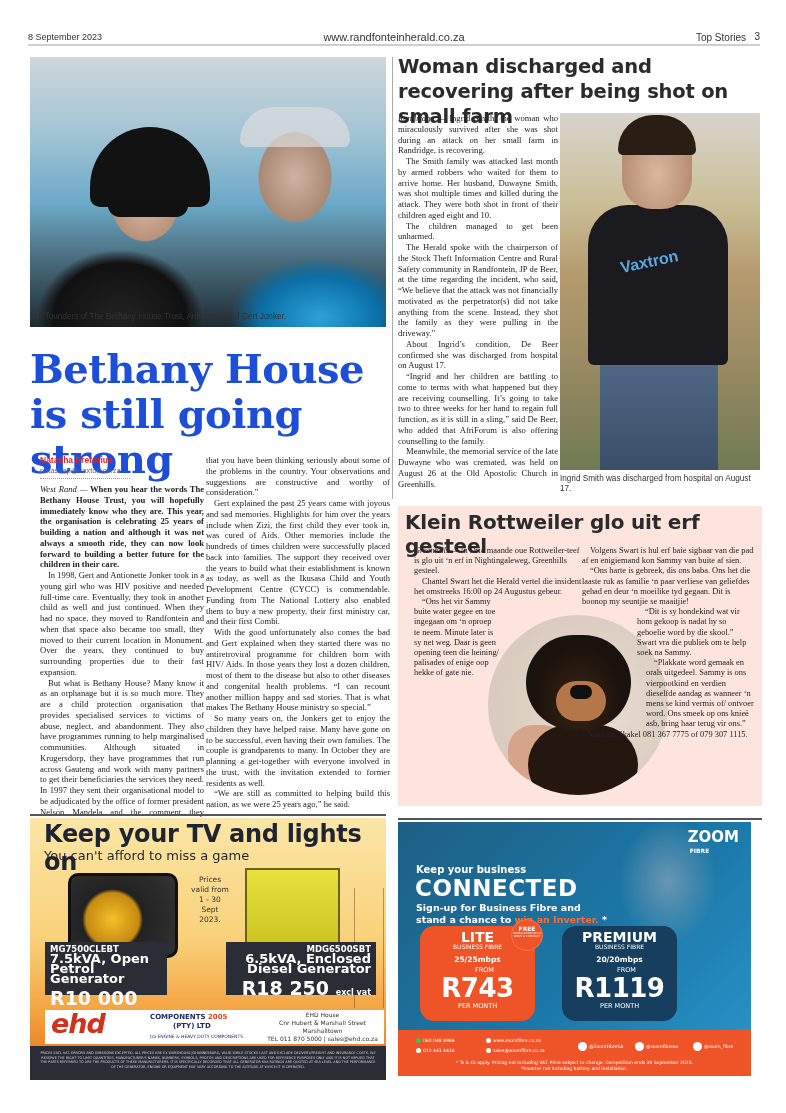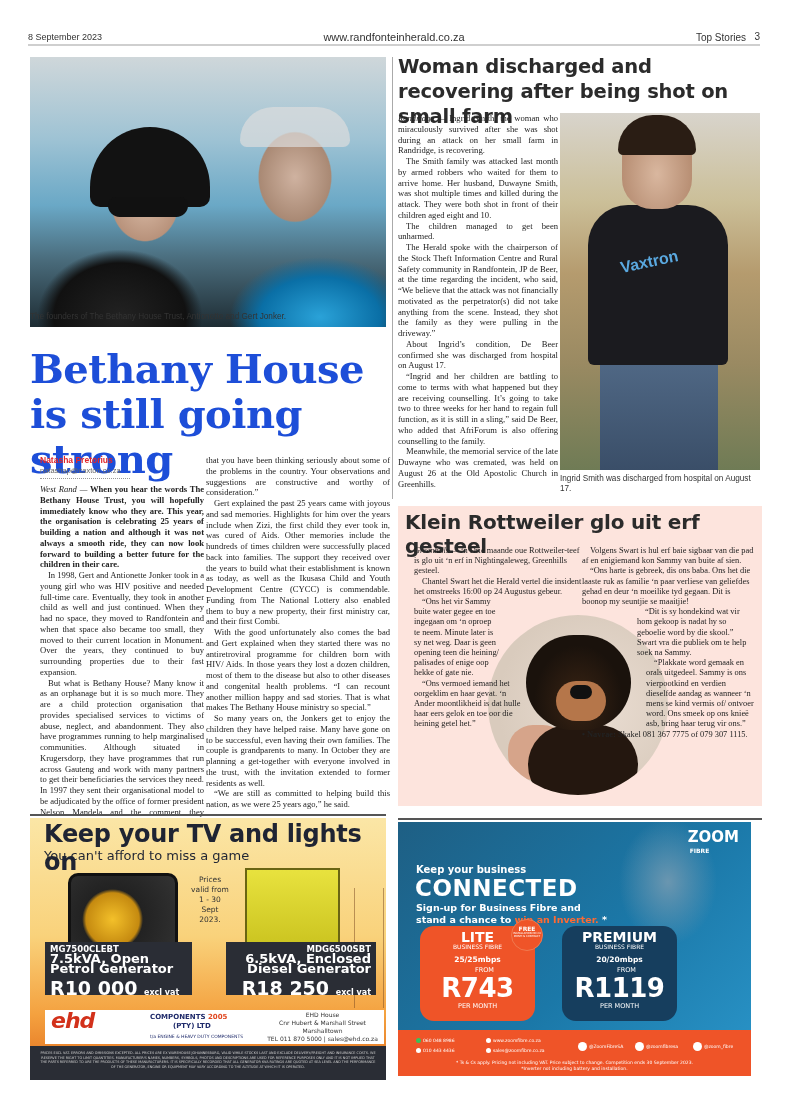--- a/index.html
+++ b/index.html
@@ -98,28 +98,28 @@
   .ehd .t1 { position: absolute; left: 14px; top: 2px; font-weight: bold; font-size: 24px; color: #1f2433; letter-spacing: -0.3px; }
   .ehd .t2 { position: absolute; left: 14px; top: 30px; font-size: 13px; color: #1f2433; }
   .ehd .prices { position: absolute; left: 160px; top: 57px; width: 40px; text-align: center; font-size: 7.5px; line-height: 10px; color: #333; }
   .ehd .gen1 { position: absolute; left: 38px; top: 55px; width: 110px; height: 85px; border-radius: 10px;
     background: radial-gradient(circle at 40% 55%, #f3c02a 0%, #c58a10 35%, #222 40%, #333 100%); border: 3px solid #111; }
   .ehd .gen2 { position: absolute; left: 215px; top: 50px; width: 95px; height: 85px; background: linear-gradient(180deg, #e8e23e, #c9c21e);
     border: 2px solid #6a6512; }
   .ehd .pylon { position: absolute; right: 2px; top: 70px; width: 30px; height: 120px;
     border-left: 1px solid #7a4a22; border-right: 1px solid #7a4a22; opacity: .5; }
   .ehd .box { position: absolute; top: 124px; height: 53px; background: #2a2d35; color: #fff; padding: 2px 5px; }
-  .ehd .box1 { left: 15px; width: 147px; }
+  .ehd .box1 { left: 15px; width: 122px; }
   .ehd .box2 { left: 196px; width: 150px; text-align: right; }
   .ehd .box .model { font-size: 8.5px; font-weight: bold; line-height: 10px; }
   .ehd .box .desc { font-size: 13px; font-weight: bold; line-height: 10px; }
   .ehd .box .price { font-size: 19px; font-weight: bold; margin-top: 3px; }
   .ehd .box .price small { font-size: 8px; }
   .ehd .logo-strip { position: absolute; left: 15px; top: 192px; width: 339px; height: 34px; background: #fff; }
-  .ehd .ehd-mark { position: absolute; left: 6px; top: -2px; font-size: 22px; font-weight: bold; color: #d2311b; font-style: italic; letter-spacing: -1px; }
+  .ehd .ehd-mark { position: absolute; left: 6px; top: -2px; font-size: 27px; font-weight: bold; color: #d2311b; font-style: italic; letter-spacing: -1px; }
   .ehd .comp1 { position: absolute; left: 105px; top: 3px; font-size: 7px; font-weight: bold; color: #1e2a6a; }
   .ehd .comp1 span { color: #e04720; }
   .ehd .comp2 { position: absolute; left: 128px; top: 12px; font-size: 7px; font-weight: bold; color: #1e2a6a; }
   .ehd .comp3 { position: absolute; left: 105px; top: 24px; font-size: 4.5px; color: #1e2a6a; }
   .ehd .addr { position: absolute; right: 4px; top: 1px; width: 115px; text-align: center; font-size: 6px; line-height: 8px; color: #333; }
   .ehd .fine { position: absolute; left: 0; top: 228px; width: 356px; height: 34px; background: #2a2d35; color: #cfcfcf;
     font-size: 3.4px; line-height: 4.5px; padding: 5px 8px; text-align: center; }
 
   
   .zoom { position: absolute; left: 398px; top: 822px; width: 353px; height: 254px; overflow: hidden;
@@ -215,21 +215,20 @@
   <div class="hand"></div>
   <div class="body"></div>
   <div class="head"></div>
   <div class="muzzle"></div>
   <div class="nose"></div>
 </div>
 <div class="col dog-col1">
   <p class="first"><span class="dateline">Greenhills —</span> <span>‘n Drie maande oue Rottweiler-teef is glo uit ‘n erf in Nightingaleweg, Greenhills gesteel.</span></p>
   <p>Chantel Swart het die Herald vertel die insident het omstreeks 16:00 op 24 Augustus gebeur.</p>
   <p style="width:85px">“Ons het vir Sammy buite water gegee en toe ingegaan om ‘n oproep te neem. Minute later is sy net weg. Daar is geen opening teen die heining/ palisades of enige oop hekke of gate nie.</p>
-  <p style="width:110px">“Ons vermoed iemand het oorgeklim en haar gevat. ‘n Ander moontlikheid is dat hulle haar eers gelok en toe oor die heining getel het.”</p>
 </div>
 <div class="col dog-col2">
   <p>Volgens Swart is hul erf baie sigbaar van die pad af en enigiemand kon Sammy van buite af sien.</p>
   <p>“Ons harte is gebreek, dis ons baba. Ons het die laaste ruk as familie ‘n paar verliese van geliefdes gehad en deur ‘n moeilike tyd gegaan. Dit is boonop my seuntjie se maaitjie!</p>
   <p style="margin-left:55px">“Dit is sy hondekind wat vir hom gekoop is nadat hy so geboelie word by die skool.” Swart vra die publiek om te help soek na Sammy.</p>
   <p style="margin-left:64px">“Plakkate word gemaak en orals uitgedeel. Sammy is ons vierpootkind en verdien dieselfde aandag as wanneer ‘n mens se kind vermis of/ ontvoer word. Ons smeek op ons knieë asb, bring haar terug vir ons.”</p>
   <p class="first"><b>• Navrae:</b> <span>Skakel 081 367 7775 of 079 307 1115.</span></p>
 </div>
 
 <div class="ad-rule-l"></div>

